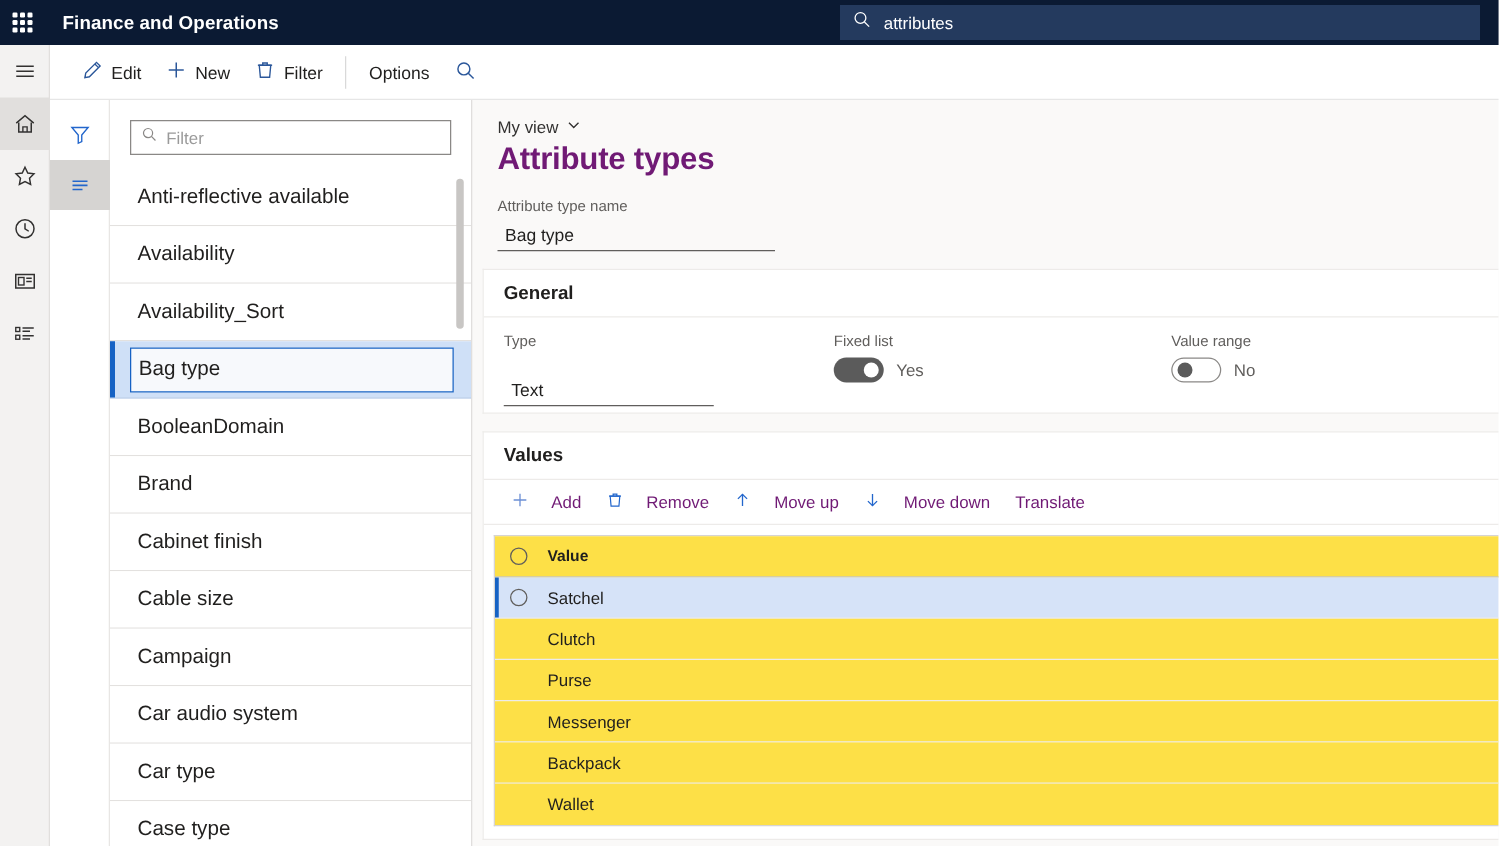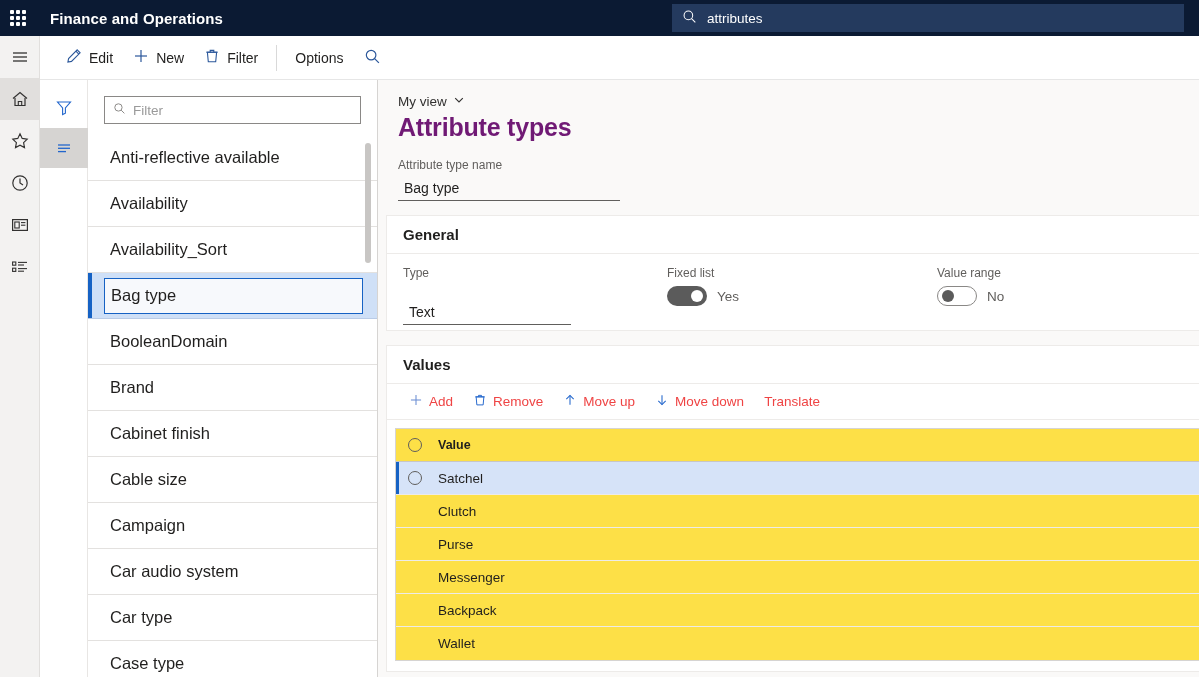--- a/index.html
+++ b/index.html
@@ -230,23 +230,23 @@
   .sw.off .knob { left: 4px; background: #5b5b5b; }
   .sw-text { font-size: 13.5px; color: #605e5c; }
 
   .values-toolbar {
     height: 36px;
     display: flex; align-items: center;
     padding-left: 14px; gap: 4px;
     border-bottom: 1px solid #edebe9;
   }
   .vbtn {
-    display: flex; align-items: center; gap: 6px;
+    display: flex; align-items: center; gap: 18px;
     height: 28px; padding: 0 8px;
-    font-size: 13.5px; color: #ef4444;
+    font-size: 13.5px; color: #701a75;
     cursor: pointer; white-space: nowrap;
   }
 
   .grid { margin: 8px 0 10px 8px; border: 1px solid #d6d4d2; border-right: none; }
   .grow {
     height: 33px;
     display: flex; align-items: center;
     position: relative;
     background: #fde047;
     border-bottom: 1px solid #edebe9;

